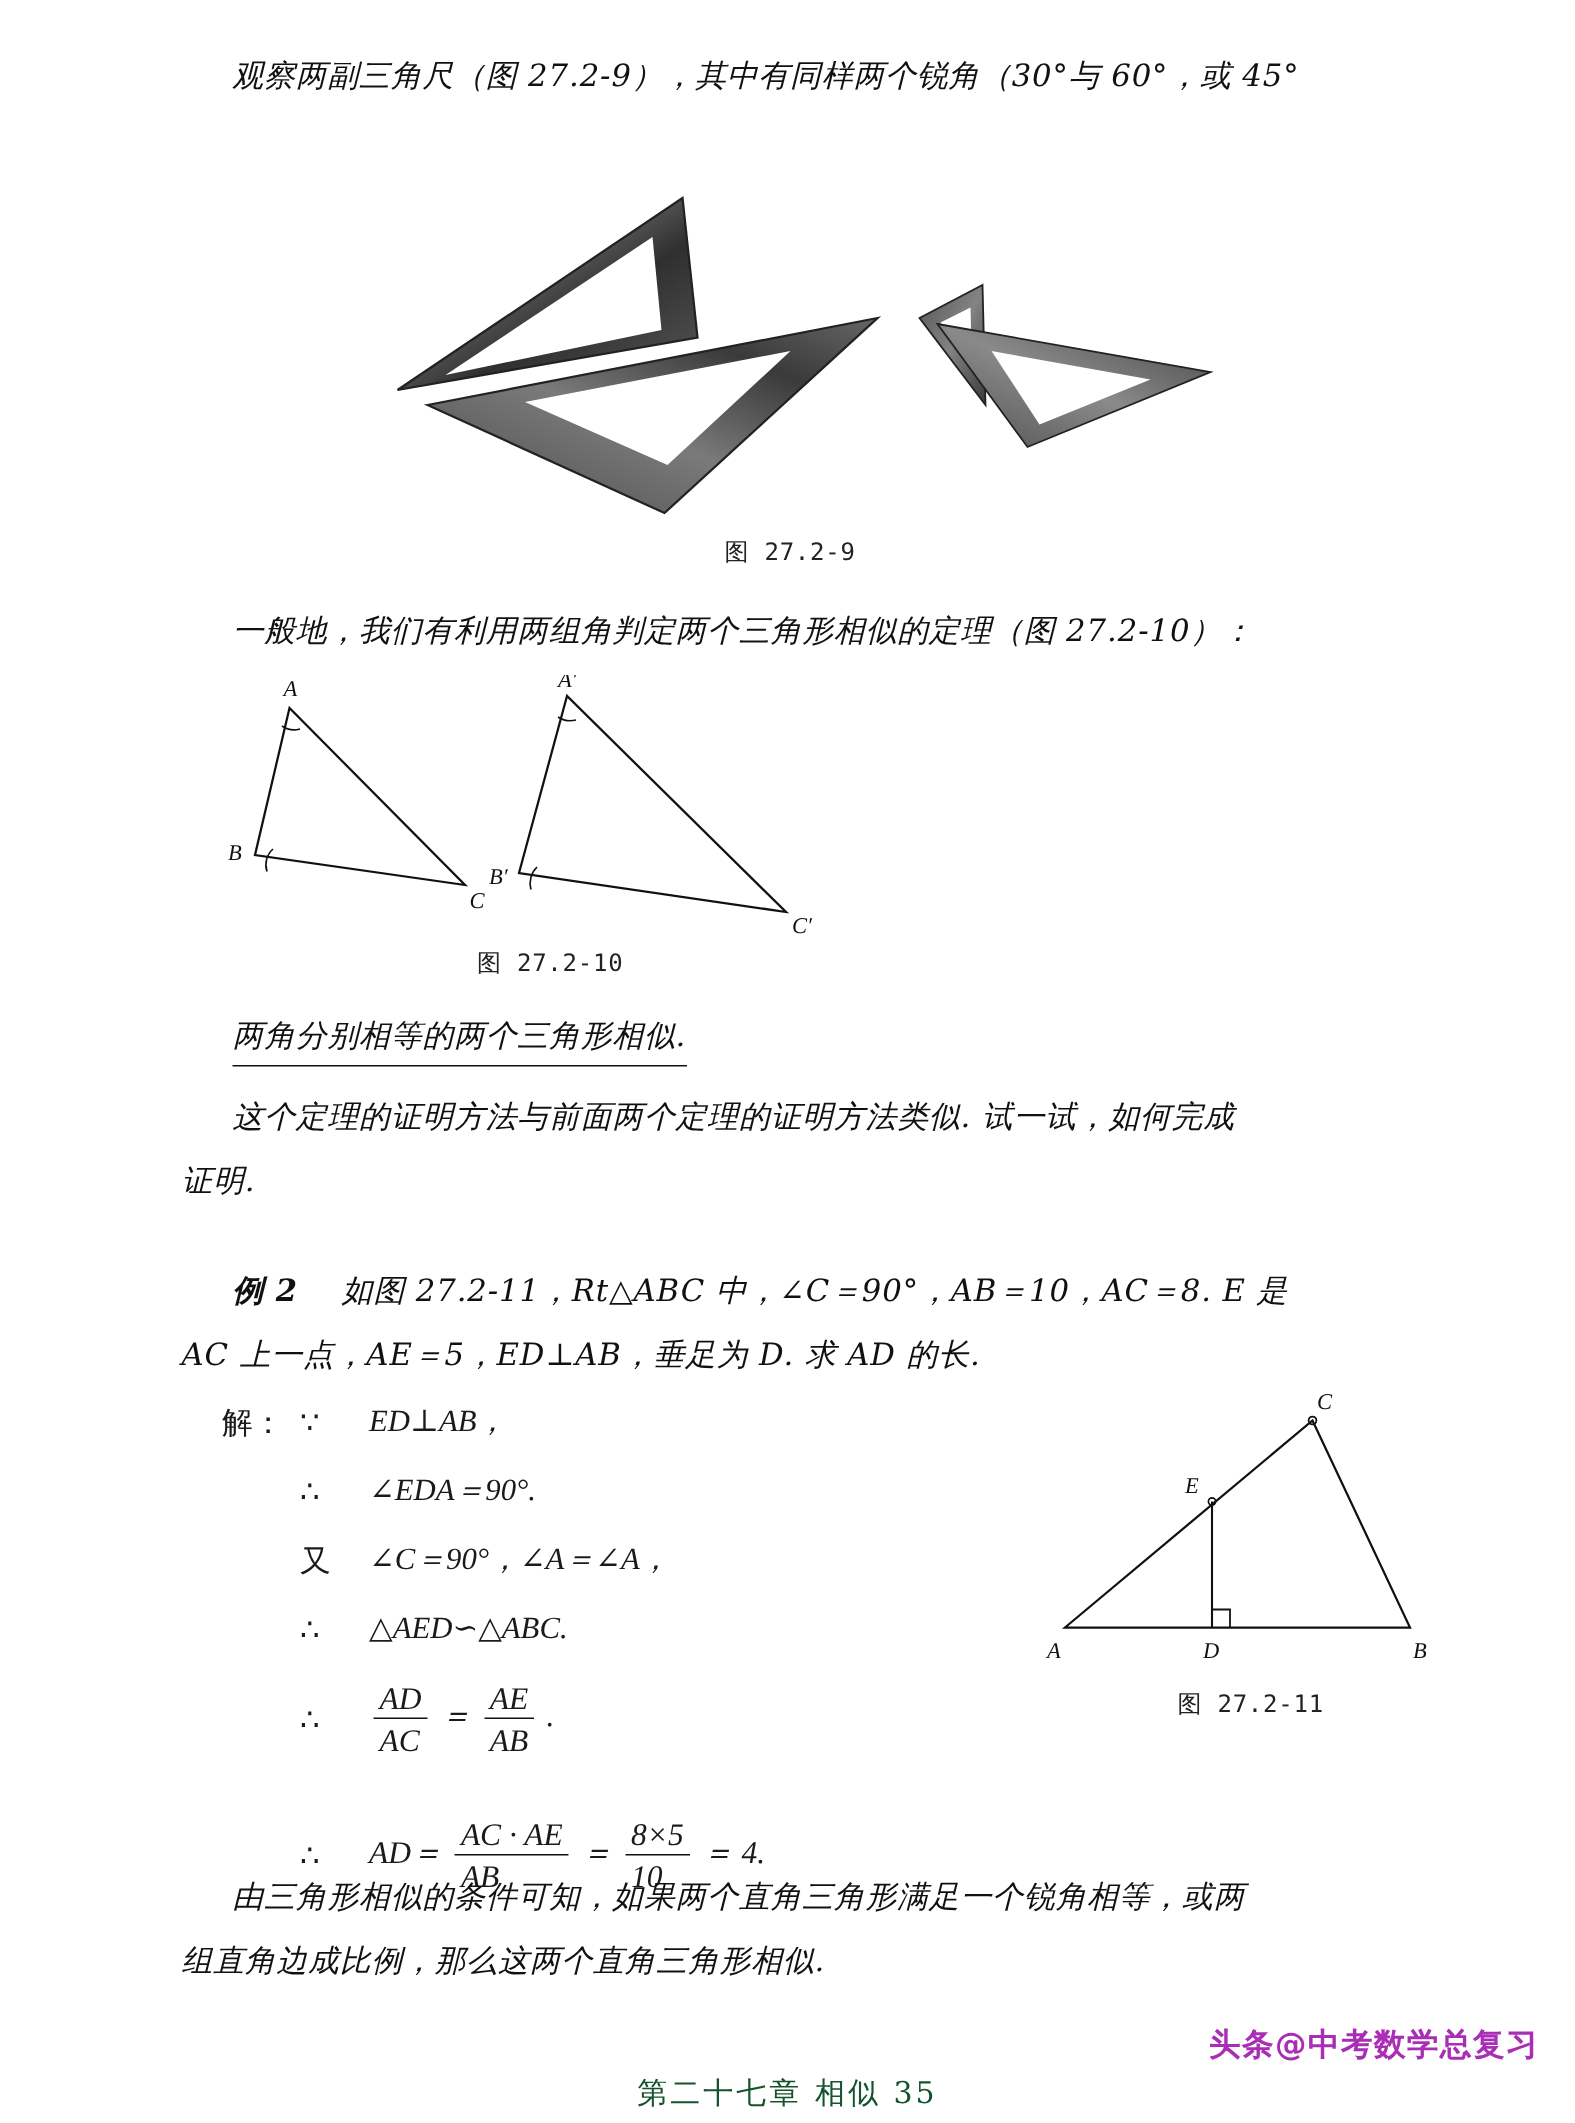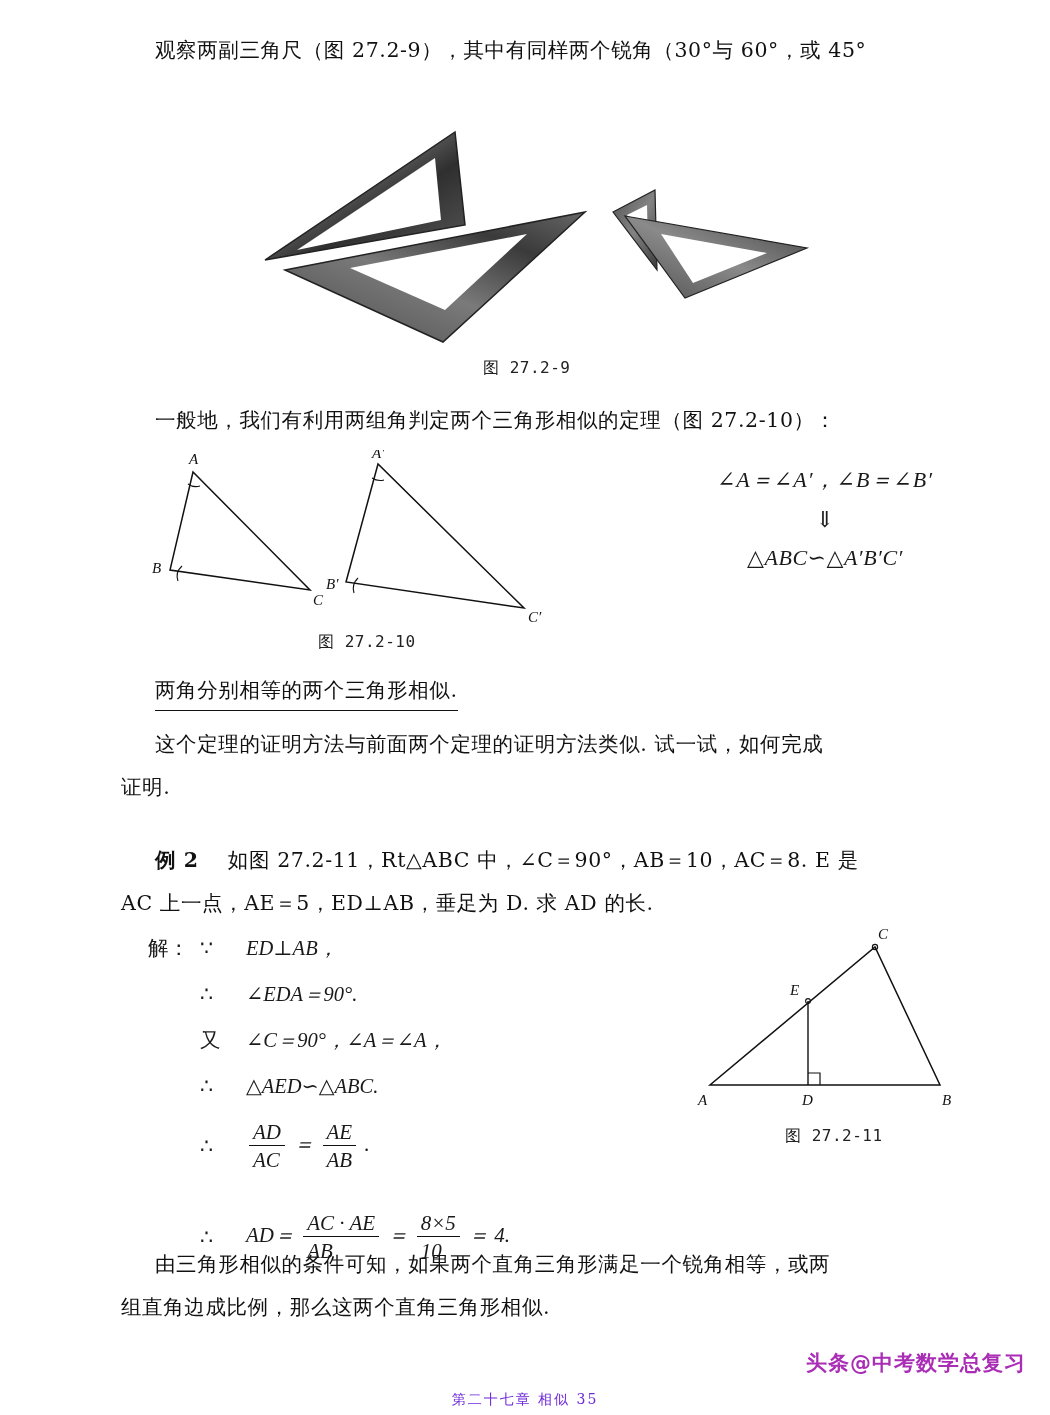--- a/index.html
+++ b/index.html
@@ -20,20 +20,21 @@
     inset: 0;
   }
   
   .para {
     position: absolute;
     font-size: 20.5px;
     line-height: 34px;
     letter-spacing: 0.6px;
     color: #111;
     font-family: "Liberation Serif", "DejaVu Serif", serif;
+    font-style: italic;
   }
   .cjk {
     font-family: "DejaVu Serif", "Liberation Serif", serif;
   }
   .figcap {
     position: absolute;
     font-size: 16px;
     font-family: "DejaVu Sans Mono", monospace;
     letter-spacing: 0.5px;
     color: #222;
@@ -87,22 +88,22 @@
     color: #a21caf;
     font-family: "DejaVu Sans", sans-serif;
     letter-spacing: 1px;
     opacity: 0.92;
   }
   .footer-faint {
     position: absolute;
     left: 0; right: 0;
     bottom: 6px;
     text-align: center;
-    font-size: 14px;
-    color: #6d28d9;
+    font-size: 20px;
+    color: #14532d;
     font-family: "DejaVu Serif", serif;
     letter-spacing: 2px;
   }
   svg { display: block; }
   .fig { position: absolute; }
 </style>
 </head>
 <body>
 
 <div class="page">
@@ -188,25 +189,20 @@
         <path d="M 208 128 A 15 15 0 0 0 204 143" fill="none" stroke="#111" stroke-width="1.1"></path>
       </g>
       <text x="222" y="8" font-family="Liberation Serif, serif" font-style="italic" font-size="15" fill="#111">A′</text>
       <text x="176" y="139" font-family="Liberation Serif, serif" font-style="italic" font-size="15" fill="#111">B′</text>
       <text x="378" y="172" font-family="Liberation Serif, serif" font-style="italic" font-size="15" fill="#111">C′</text>
     </svg>
   </div>
 
   <div class="figcap" style="left:318px; top:632px;">图 27.2-10</div>
 
-  <div style="position:absolute; left:660px; top:465px; width:330px; text-align:center;">
-    <div class="mathi" style="font-size:22px; letter-spacing:1px;">∠A＝∠A′，∠B＝∠B′</div>
-    <div style="font-size:22px; margin-top:12px;">⇓</div>
-    <div class="mathi" style="font-size:22px; margin-top:12px; letter-spacing:0.5px;">△ABC∽△A′B′C′</div>
-  </div>
 
   <div class="para cjk" style="left:155px; top:727px; width:880px;">
     <span>这个定理的证明方法与前面两个定理的证明方法类似. 试一试，如何完成</span>
   </div>
 
   <div class="para cjk" style="left:155px; top:673px;">
     <span class="underline-text">两角分别相等的两个三角形相似.</span>
   </div>
   <div class="para cjk" style="left:121px; top:770px;">
     <span>证明.</span>

